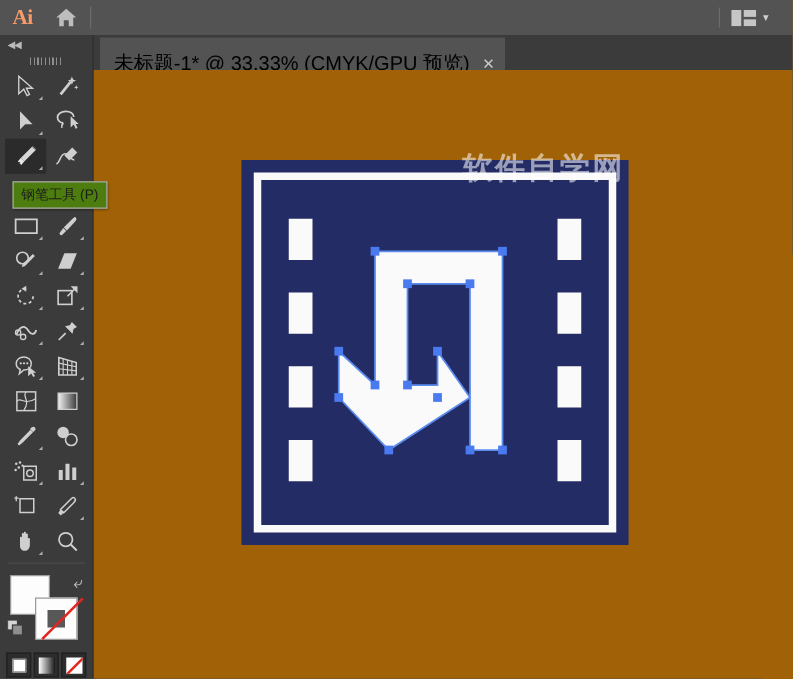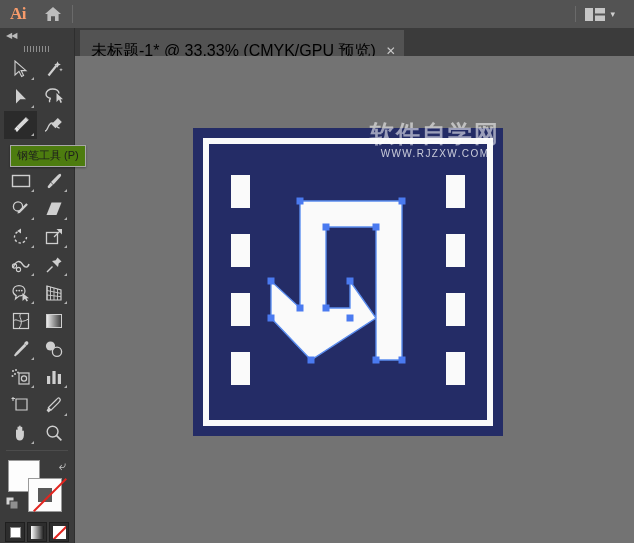--- a/index.html
+++ b/index.html
@@ -148,21 +148,21 @@
   .mb-none { width: 13px; height: 13px; background: #fff; position: relative; overflow: hidden;}
   .mb-none::after {
     content:""; position:absolute; left:-3px; top:5px;
     width:22px; height:2px; background:#e2251f; transform: rotate(-45deg);
   }
 
   
   .canvas {
     position: absolute; top: 56px; left: 75px;
     width: 559px; height: 487px;
-    background: #737373;
+    background: #a16207;
     overflow: hidden;
   }
   .artboard {
     position: absolute; left: 118px; top: 72px;
     width: 310px; height: 308px;
   }
 
   
   .watermark {
     position: absolute; left: 285px; top: 66px;
@@ -543,19 +543,18 @@
           <rect x="153.5" y="186.5" width="7" height="7"></rect>
           <rect x="114.5" y="228.5" width="7" height="7"></rect>
           <rect x="179.5" y="228.5" width="7" height="7"></rect>
           <rect x="205.5" y="228.5" width="7" height="7"></rect>
         </g>
       </svg>
     </div>
 
     <div class="watermark">
       <div class="wm-cn">软件自学网</div>
-      <div class="wm-url">WWW.RJZXW.COM</div>
     </div>
   </div>
 
   <div class="tooltip">钢笔工具 (P)</div>
 
 </div>
 
 </body></html>

